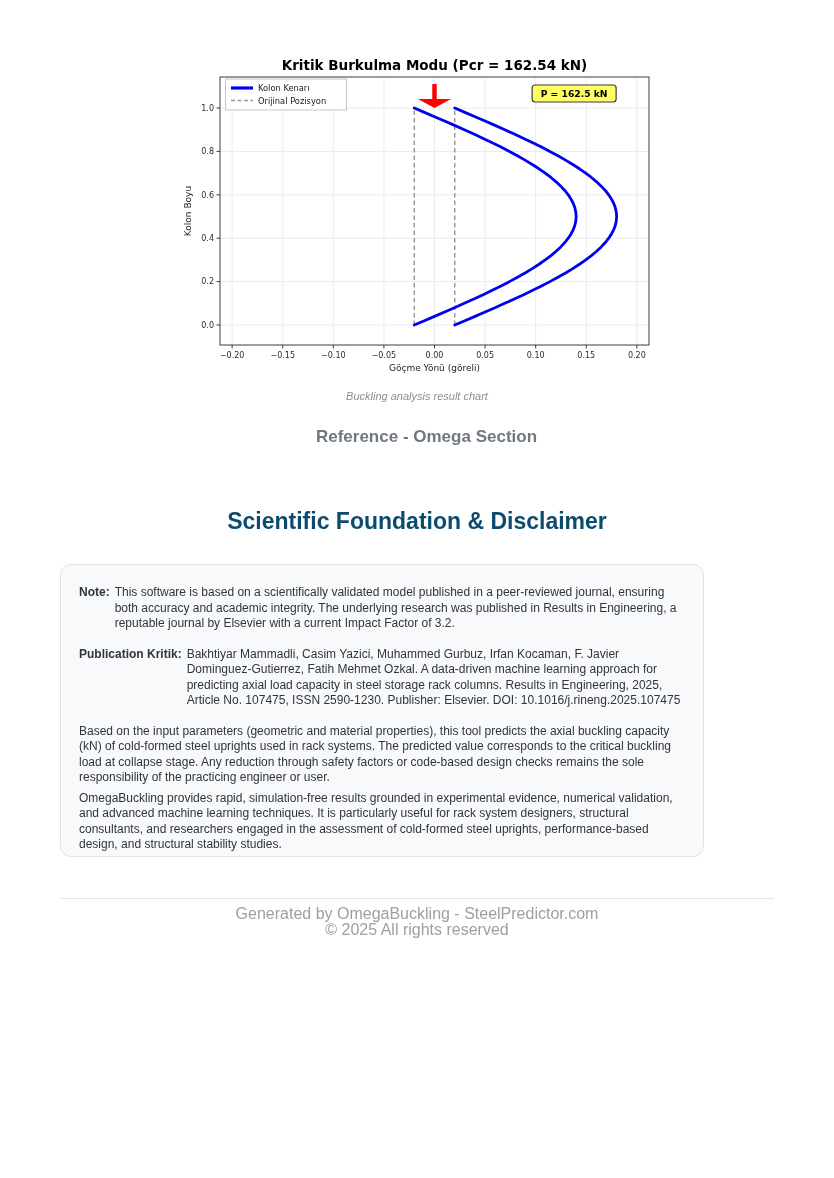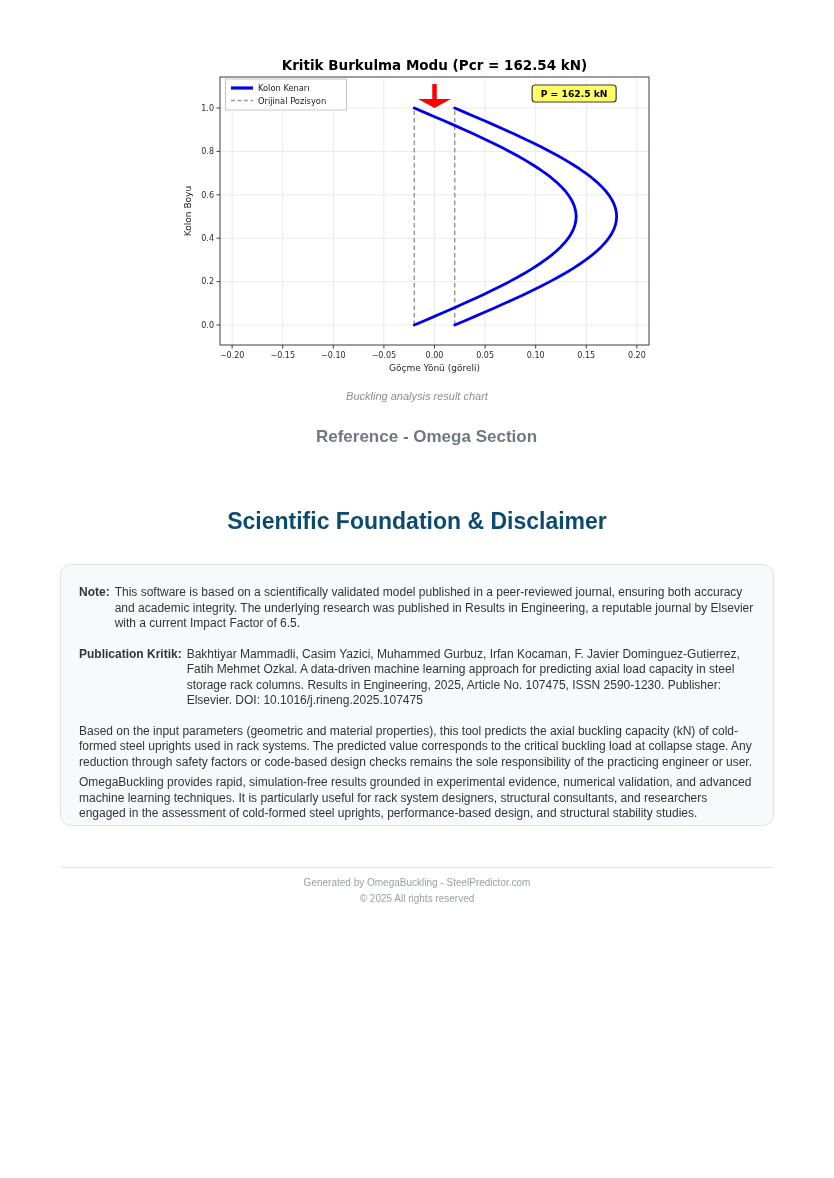--- a/index.html
+++ b/index.html
@@ -7,31 +7,31 @@
     width:834px;height:1178px;position:relative;overflow:hidden;
     font-family:"Liberation Sans",sans-serif;color:#2f3338;
   }
   .figure{padding-top:48px;text-align:center;}
   .figure svg{display:block;margin:0 auto;}
   .caption{margin-top:8px;font-size:11px;color:#8b8f93;font-style:italic;}
   h2{font-weight:bold;text-align:center;}
   .ref-heading{margin:25px 0 0;font-size:17px;color:#6f7780;padding-left:19px;}
   .disc-heading{margin:61px 0 0;font-size:23px;color:#0c4a6e;}
   .note-box{
-    margin:29px 60px 0;box-sizing:border-box;width:714px;
+    margin:29px 60px 0;box-sizing:border-box;width:644px;
     background:#f8f9fa;border:1px solid #dfe3e7;border-radius:11px;
     padding:20px 18px 3px;font-size:12px;line-height:15.5px;color:#30353a;
   }
   .row{display:flex;align-items:flex-start;margin:0 0 15px;}
   .lbl{font-weight:bold;white-space:nowrap;margin-right:5px;flex:none;}
   .txt{flex:1;}
   .note-box p{margin:5px 0 0;}
   a.article-link{color:#1e8fff;text-decoration:none;cursor:pointer;}
   .divider{border:none;border-top:1px solid #e4e7ea;margin:41px 0 0 60px;width:714px;}
-  .footer-text{margin-top:7px;text-align:center;font-size:10px;line-height:16px;color:#9aa0a6;}
+  .footer-text{margin-top:7px;text-align:center;font-size:16px;line-height:16px;color:#9aa0a6;}
 </style>
 </head>
 <body>
 
 <div class="figure">
   <svg id="chart" width="480" height="334" viewBox="0 0 480 334">
       <g stroke="#ebebeb" stroke-width="1">
         <line x1="55.14150943396225" y1="29" x2="55.14150943396225" y2="297"></line>
         <line x1="105.73113207547169" y1="29" x2="105.73113207547169" y2="297"></line>
         <line x1="156.32075471698113" y1="29" x2="156.32075471698113" y2="297"></line>
@@ -117,21 +117,21 @@
   <div class="caption">Buckling analysis result chart</div>
 </div>
 
 <h2 class="ref-heading">Reference - Omega Section</h2>
 
 <h2 class="disc-heading">Scientific Foundation &amp; Disclaimer</h2>
 
 <section class="note-box">
   <div class="row">
     <span class="lbl">Note:</span>
-    <span class="txt">This software is based on a scientifically validated model published in a peer-reviewed journal, ensuring both accuracy and academic integrity. The underlying research was published in Results in Engineering, a reputable journal by Elsevier with a current Impact Factor of 6.5.</span>
+    <span class="txt">This software is based on a scientifically validated model published in a peer-reviewed journal, ensuring both accuracy and academic integrity. The underlying research was published in Results in Engineering, a reputable journal by Elsevier with a current Impact Factor of 3.2.</span>
   </div>
   <div class="row">
     <span class="lbl">Publication Kritik:</span>
     <span class="txt">Bakhtiyar Mammadli, Casim Yazici, Muhammed Gurbuz, Irfan Kocaman, F. Javier Dominguez-Gutierrez, Fatih Mehmet Ozkal. A data-driven machine learning approach for predicting axial load capacity in steel storage rack columns. Results in Engineering, 2025, Article No. 107475, ISSN 2590-1230. Publisher: Elsevier. DOI: 10.1016/j.rineng.2025.107475</span>
   </div>
   <p>Based on the input parameters (geometric and material properties), this tool predicts the axial buckling capacity (kN) of cold-formed steel uprights used in rack systems. The predicted value corresponds to the critical buckling load at collapse stage. Any reduction through safety factors or code-based design checks remains the sole responsibility of the practicing engineer or user.</p>
   <p>OmegaBuckling provides rapid, simulation-free results grounded in experimental evidence, numerical validation, and advanced machine learning techniques. It is particularly useful for rack system designers, structural consultants, and researchers engaged in the assessment of cold-formed steel uprights, performance-based design, and structural stability studies.</p>
 </section>
 
 <footer>

